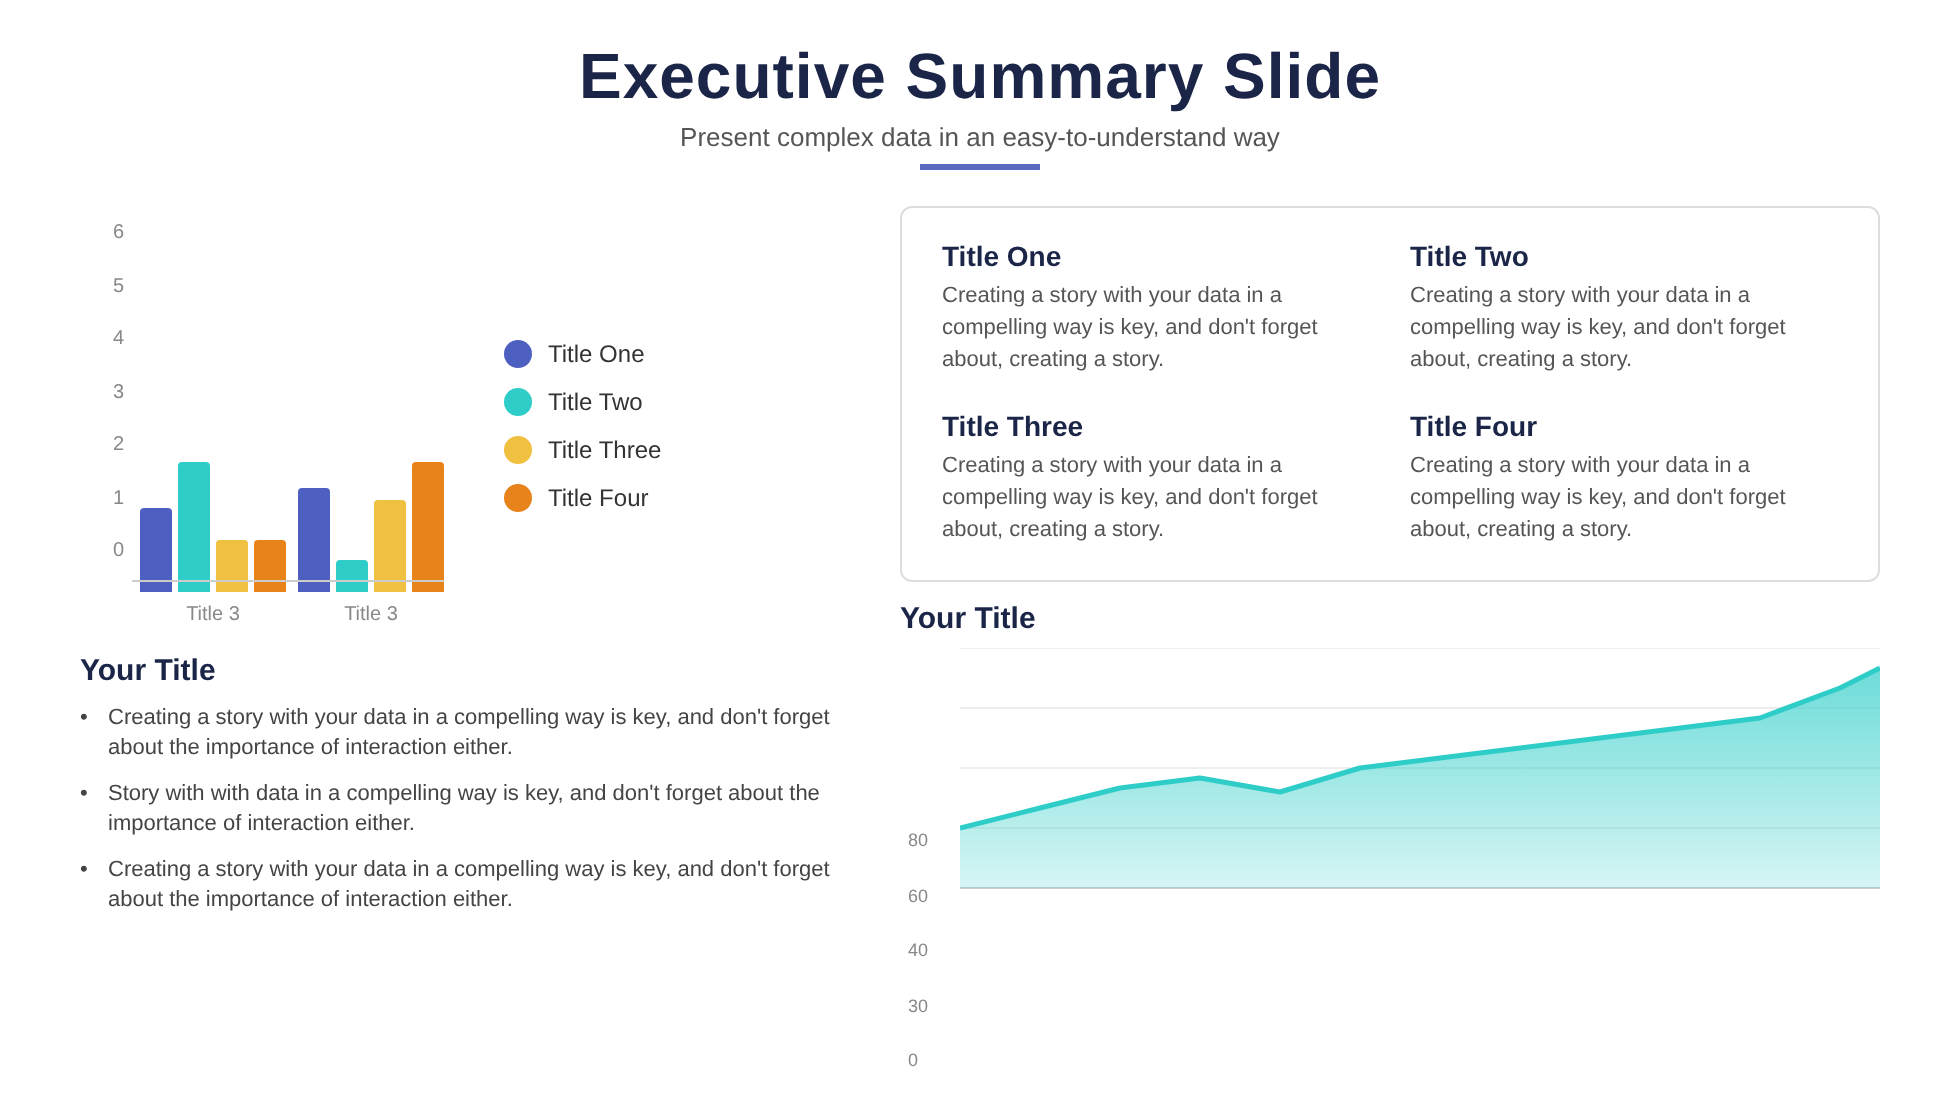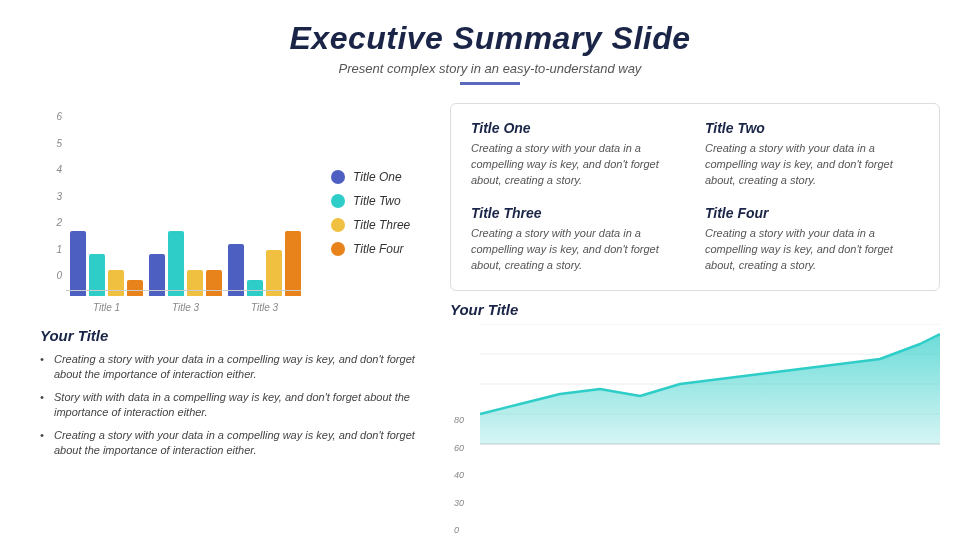--- a/index.html
+++ b/index.html
@@ -10,21 +10,20 @@
       font-family: 'Arial', sans-serif;
       overflow: hidden;
     }
 
     .slide {
       width: 980px;
       height: 551px;
       padding: 20px 40px 16px 40px;
       display: flex;
       flex-direction: column;
-      font-style: italic;
     }
 
     
     .header {
       text-align: center;
       margin-bottom: 8px;
     }
     .header h1 {
       font-size: 32px;
       font-weight: 900;
@@ -251,21 +250,21 @@
       height: 125px;
     }
   </style>
 </head>
 <body>
 
 <div class="slide">
 
   <div class="header">
     <h1>Executive Summary Slide</h1>
-    <p>Present complex story in an easy-to-understand way</p>
+    <p>Present complex data in an easy-to-understand way</p>
     <div class="header-line"></div>
   </div>
 
   <div class="main">
 
     <div class="left-col">
 
       <div class="chart-row">
 
         <div class="chart-area">
@@ -274,29 +273,20 @@
             <span class="y-label">0</span>
             <span class="y-label">1</span>
             <span class="y-label">2</span>
             <span class="y-label">3</span>
             <span class="y-label">4</span>
             <span class="y-label">5</span>
             <span class="y-label">6</span>
           </div>
           <div class="baseline"></div>
 
-          <div class="chart-group">
-            <div class="bars">
-              <div class="bar blue" style="height:65px"></div>
-              <div class="bar teal" style="height:42px"></div>
-              <div class="bar yellow" style="height:26px"></div>
-              <div class="bar orange" style="height:16px"></div>
-            </div>
-            <span class="x-label">Title 1</span>
-          </div>
 
           <div class="chart-group">
             <div class="bars">
               <div class="bar blue" style="height:42px"></div>
               <div class="bar teal" style="height:65px"></div>
               <div class="bar yellow" style="height:26px"></div>
               <div class="bar orange" style="height:26px"></div>
             </div>
             <span class="x-label">Title 3</span>
           </div>

